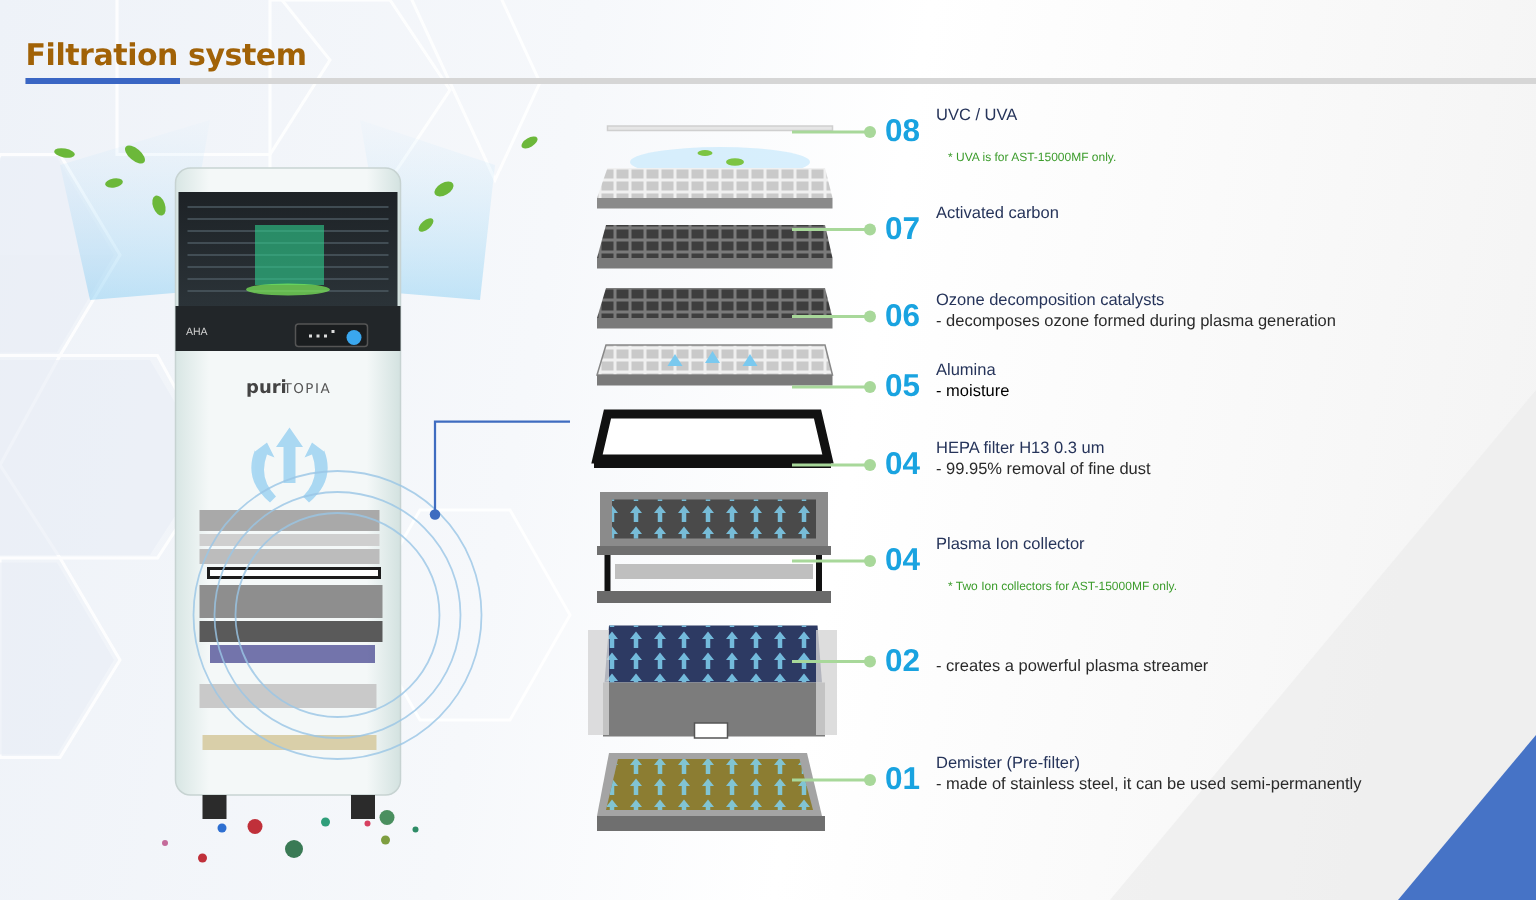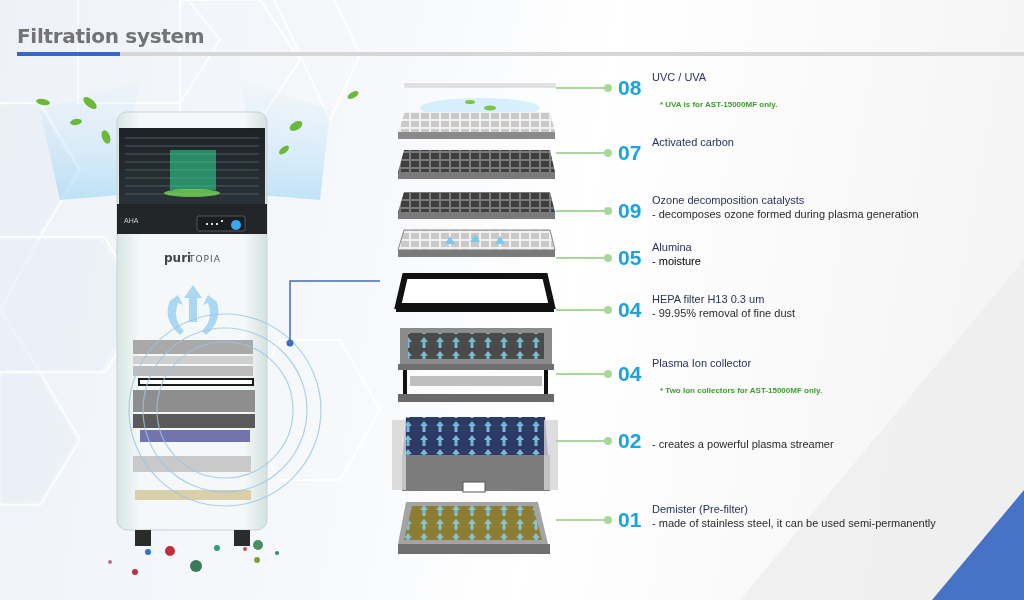--- a/index.html
+++ b/index.html
@@ -11,54 +11,54 @@
   }
   .hex-bg { position: absolute; left: 0; top: 0; width: 1024px; height: 600px; z-index: 0; }
   .diag-grey {
     position: absolute; left: 0; top: 0; width: 1024px; height: 600px; z-index: 0;
   }
   .corner-blue { position: absolute; right: 0; bottom: 0; width: 100px; height: 110px; z-index: 1; }
 
   .title {
     position: absolute; left: 17px; top: 24px; z-index: 3;
     font-family: "DejaVu Sans", sans-serif;
-    font-weight: bold; font-size: 20px; color: #737373; letter-spacing: -0.3px;
+    font-weight: bold; font-size: 20px; color: #a16207; letter-spacing: -0.3px;
   }
   .title-rule-grey { position: absolute; left: 17px; top: 52px; width: 1007px; height: 4px; background: #d6d6d6; z-index: 2; }
   .title-rule-blue { position: absolute; left: 17px; top: 52px; width: 103px; height: 4px; background: #3a66c4; z-index: 3; }
 
   
   .purifier { position: absolute; left: 0; top: 60px; width: 380px; height: 540px; z-index: 2; }
 
   
   .callout-line { position: absolute; z-index: 3; }
 
   
   .stack { position: absolute; left: 390px; top: 60px; width: 230px; height: 540px; z-index: 2; }
 
   
-  .item { position: absolute; left: 556px; z-index: 3; height: 40px; width: 468px; }
+  .item { position: absolute; left: 528px; z-index: 3; height: 40px; width: 468px; }
   .item .conn { position: absolute; left: 0; top: 9px; width: 50px; height: 2px; background: #a8d89a; }
   .item .dot { position: absolute; left: 48px; top: 6px; width: 8px; height: 8px; border-radius: 50%; background: #a8d89a; }
   .item .num {
     position: absolute; left: 62px; top: -2px;
     font-family: "Liberation Sans", sans-serif; font-weight: bold;
     font-size: 21px; color: #19a3e0;
   }
   .item .name {
     position: absolute; left: 96px; top: -7px;
     font-size: 11px; font-weight: normal; color: #26345a; white-space: nowrap;
   }
   .item .desc {
     position: absolute; left: 96px; top: 7px;
     font-size: 11px; color: #2a2a2a; white-space: nowrap;
   }
   .item .note {
     position: absolute; left: 104px; top: 22px;
-    font-size: 8px; color: #3c9c2c; white-space: nowrap; font-weight: bold;
+    font-size: 8px; color: #3c9c2c; white-space: nowrap;
   }
 </style>
 </head>
 <body>
 
 <svg class="hex-bg" viewBox="0 0 1024 600">
   <g fill="none" stroke="#ffffff" stroke-width="2" opacity="0.9">
     <polygon points="0,103 40,103 80,170 40,237 -30,237"></polygon>
     <polygon points="78,-10 180,-10 220,40 180,103 78,103"></polygon>
     <polygon points="40,237 105,237 145,310 105,372 40,372 0,310"></polygon>
@@ -279,21 +279,21 @@
 </div>
 <div class="item" style="top:143px;">
   <div class="conn"></div>
   <div class="dot"></div>
   <div class="num">07</div>
   <div class="name">Activated carbon</div>
 </div>
 <div class="item" style="top:201px;">
   <div class="conn"></div>
   <div class="dot"></div>
-  <div class="num">09</div>
+  <div class="num">06</div>
   <div class="name">Ozone decomposition catalysts</div>
   <div class="desc">- decomposes ozone formed during plasma generation</div>
 </div>
 <div class="item" style="top:248px;text-align:center;">
   <div class="conn"></div>
   <div class="dot"></div>
   <div class="num">05</div>
   <div class="name">Alumina</div>
   <div class="desc" style="color:#000;">- moisture</div>
 </div>

